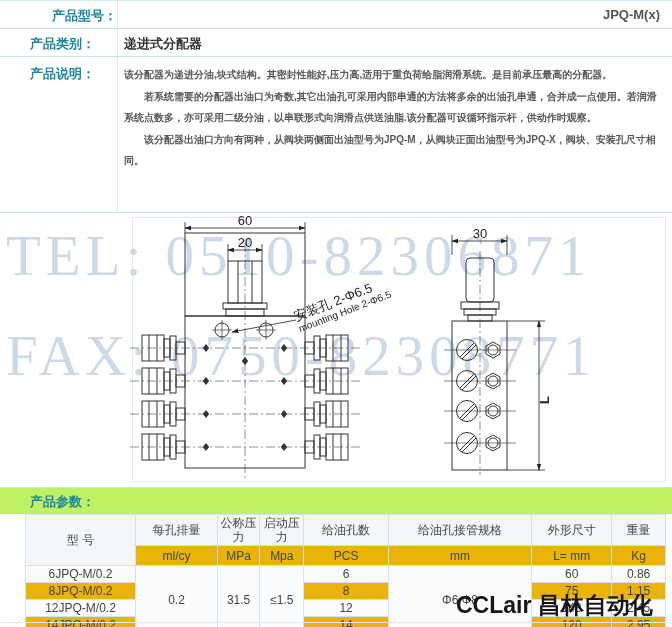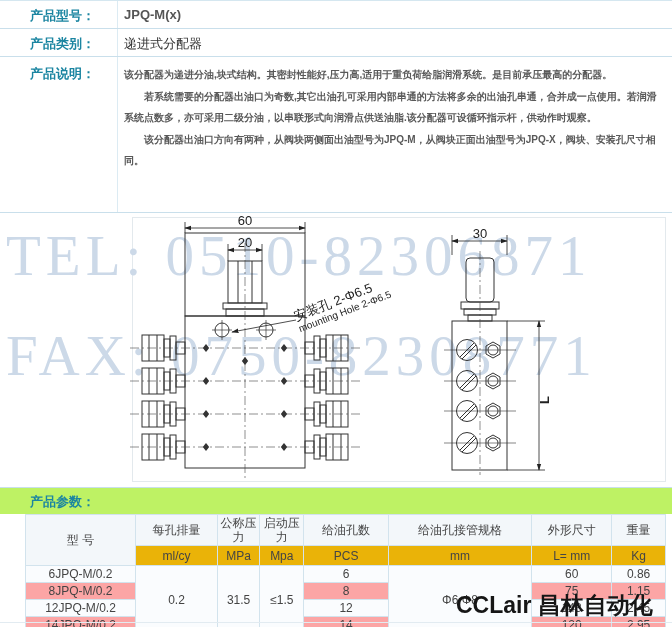--- a/index.html
+++ b/index.html
@@ -4,23 +4,23 @@
 <style>
   html,body{margin:0;padding:0;background:#fff;}
   *{box-sizing:border-box;}
   body{font-family:"Liberation Sans","DejaVu Sans",sans-serif;color:#555;}
   .page{position:relative;width:672px;height:627px;background:#fff;overflow:hidden;}
 
   
   .spec-row{position:absolute;left:0;width:672px;display:flex;border-bottom:1px solid #c9dfeb;background:#fff;}
   .spec-row .lbl{width:118px;padding:6px 0 0 30px;color:#1b85a1;font-weight:bold;font-size:13px;border-right:1px solid #dcebf3;}
   .spec-row .val{flex:1;padding:6px 12px 0 6px;font-size:13px;color:#555;font-weight:bold;}
-  .row-model{top:0;height:29px;border-top:1px solid #d5e7f0;}
+  .row-model{top:0;height:29px;border-top:1px solid #d5e7f0;text-align:right;}
   .row-category{top:29px;height:28px;}
-  .row-category .val{font-weight:normal;color:#333;}
+  .row-category .val{font-weight:bold;color:#333;}
   .row-desc{top:57px;height:156px;}
   .row-desc .lbl{padding-top:8px;font-family:Liberation Serif, serif;}
   .row-desc .val{padding-top:7px;line-height:21px;font-size:10px;color:#595959;}
   .row-desc p{margin:0 0 1px 0;}
   .row-desc p.indent{text-indent:2em;}
 
   
   .diagram{position:absolute;top:213px;left:0;width:672px;height:274px;background:#fff;}
   .diagram-box{position:absolute;left:132px;top:4px;width:534px;height:265px;border:1px solid #e3e9ed;}
   .wm{position:absolute;font-family:"Liberation Serif","DejaVu Serif",serif;font-size:57px;color:#ccd9e8;letter-spacing:5px;white-space:nowrap;z-index:1;}
@@ -31,21 +31,21 @@
 
   
   .row-params{position:absolute;top:487px;left:0;width:672px;height:27px;border-top:1px solid #c9dfeb;background:#bef264;}
   .row-params .lbl{padding:5px 0 0 30px;color:#1b85a1;font-weight:bold;font-size:13px;}
   .tbl-wrap{position:absolute;top:514px;left:25px;width:641px;}
   table.params{width:100%;border-collapse:collapse;font-size:12px;color:#444;}
   table.params th,table.params td{border:1px solid #d2e3ed;text-align:center;padding:1px 2px;font-weight:normal;}
   table.params thead th{background:#f3f7fa;color:#454545;line-height:14px;}
   table.params thead tr.units th{background:#eab308;height:20px;}
   table.params thead tr.hdr th{height:30px;}
-  table.params tbody td{height:17px;background:#fca5a5;}
+  table.params tbody td{height:17px;background:#eab308;}
   table.params tbody tr:nth-child(odd) td{background:#fafcfe;}
   .col-model{width:17.2%;}.col-disp{width:12.8%;}.col-nom{width:6.6%;}.col-start{width:6.9%;}
   .col-holes{width:13.2%;}.col-pipe{width:22.4%;}.col-len{width:12.5%;}.col-wt{width:8.4%;}
 
   .cclair{position:absolute;top:590px;left:456px;z-index:5;font-size:23px;font-weight:bold;color:#161616;letter-spacing:0px;white-space:nowrap;text-align:right;}
   .page-bottom-line{position:absolute;left:0;top:622px;width:672px;border-top:1px solid #e2ebf1;}
 </style>
 </head>
 <body>
 

